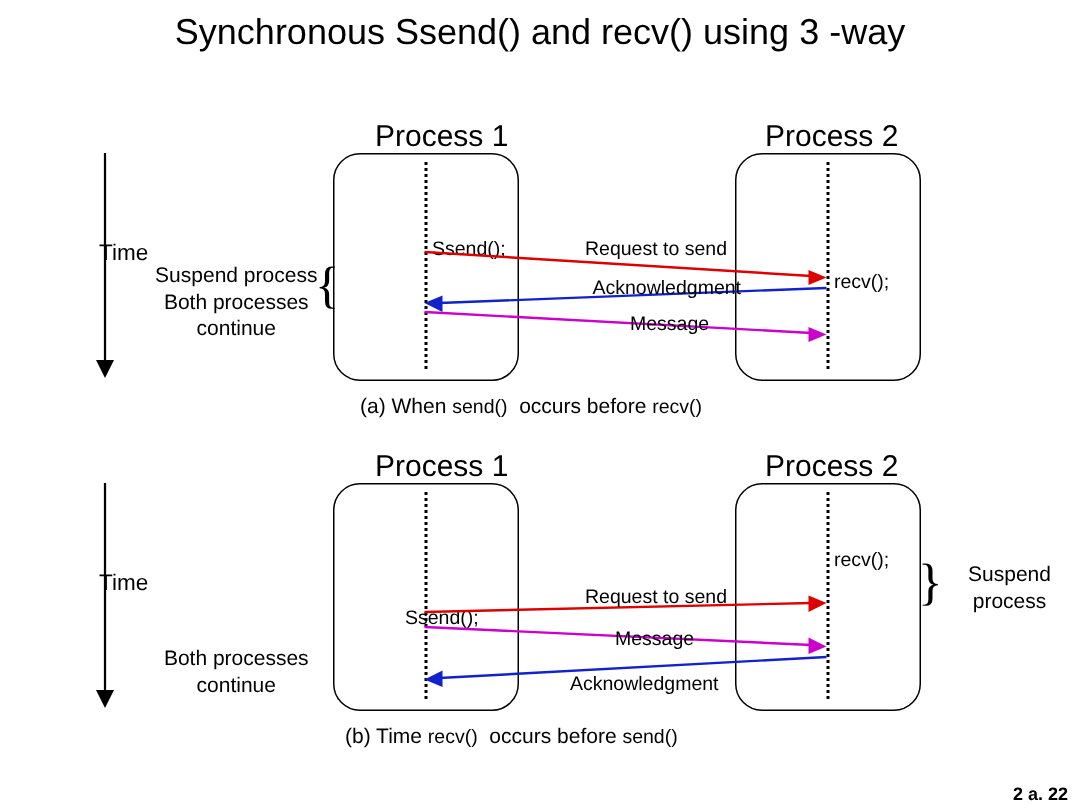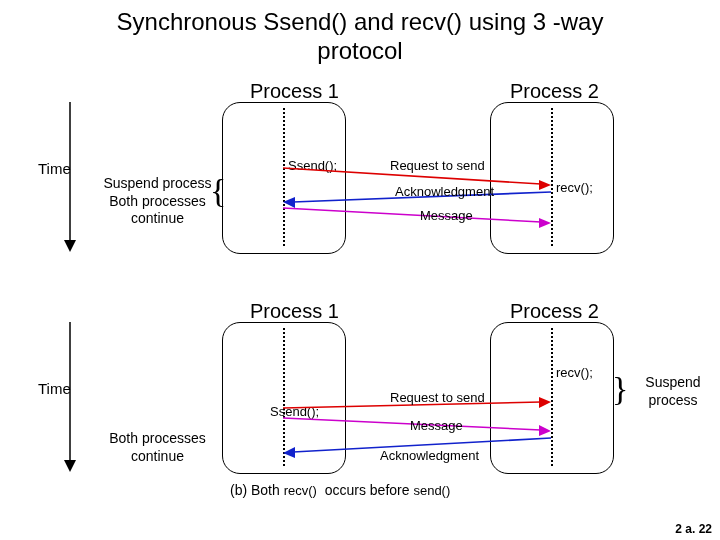--- a/index.html
+++ b/index.html
@@ -33,20 +33,21 @@
     background: transparent;
   }
   .dotted {
     position: absolute;
     border-left: 2px dotted #000;
     width: 0;
   }
   .time-label {
     position: absolute;
     font-size: 15px;
+    margin-left: 28px;
   }
   .side-text {
     position: absolute;
     font-size: 14px;
     line-height: 1.25;
     text-align: center;
   }
   .small {
     position: absolute;
     font-size: 13px;
@@ -68,21 +69,20 @@
     font-size: 34px;
     line-height: 1;
     font-family: "Times New Roman", serif;
   }
 </style>
 </head>
 <body>
 
 <div class="title">
   <span>Synchronous Ssend() and recv() using 3 -way</span><br>
-  <span>protocol</span>
 </div>
 
 <div class="stage" style="top:80px; height:210px;">
 
   <div class="proc-label" style="left:250px; top:0;">Process 1</div>
   <div class="proc-label" style="left:510px; top:0;">Process 2</div>
 
   <div class="box" style="left:222px; top:22px; width:122px; height:150px;"></div>
   <div class="box" style="left:490px; top:22px; width:122px; height:150px;"></div>
 
@@ -112,20 +112,23 @@
     <line x1="268" y1="82" x2="10" y2="92" stroke="#12c" stroke-width="1.6"></line>
     <polygon points="0,92 12,87 12,98" fill="#12c"></polygon>
 
     <line x1="0" y1="98" x2="258" y2="112" stroke="#c0c" stroke-width="1.6"></line>
     <polygon points="268,113 256,108 256,118" fill="#c0c"></polygon>
   </svg>
   <div class="small" style="left:390px; top:78px;">Request to send</div>
   <div class="small" style="left:395px; top:104px;">Acknowledgment</div>
   <div class="small" style="left:420px; top:128px;">Message</div>
 
+  <div class="caption" style="left:240px; top:182px;">
+    <span>(a) When </span><span style="font-size:13px;">send()</span>&nbsp;<span> occurs before </span><span style="font-size:13px;">recv()</span>
+  </div>
 </div>
 
 <div class="stage" style="top:300px; height:215px;">
 
   <div class="proc-label" style="left:250px; top:0;">Process 1</div>
   <div class="proc-label" style="left:510px; top:0;">Process 2</div>
 
   <div class="box" style="left:222px; top:22px; width:122px; height:150px;"></div>
   <div class="box" style="left:490px; top:22px; width:122px; height:150px;"></div>
 
@@ -157,17 +160,17 @@
     <polygon points="268,101 256,95 256,106" fill="#c0c"></polygon>
 
     <line x1="268" y1="108" x2="10" y2="122" stroke="#12c" stroke-width="1.6"></line>
     <polygon points="0,123 12,117 12,128" fill="#12c"></polygon>
   </svg>
   <div class="small" style="left:390px; top:90px;">Request to send</div>
   <div class="small" style="left:410px; top:118px;">Message</div>
   <div class="small" style="left:380px; top:148px;">Acknowledgment</div>
 
   <div class="caption" style="left:230px; top:182px;">
-    <span>(b) Both </span><span style="font-size:13px;">recv()</span>&nbsp;<span> occurs before </span><span style="font-size:13px;">send()</span>
+    <span>(b) Time </span><span style="font-size:13px;">recv()</span>&nbsp;<span> occurs before </span><span style="font-size:13px;">send()</span>
   </div>
 </div>
 
 <div class="pagefoot">2 a. 22</div>
 
 </body></html>

